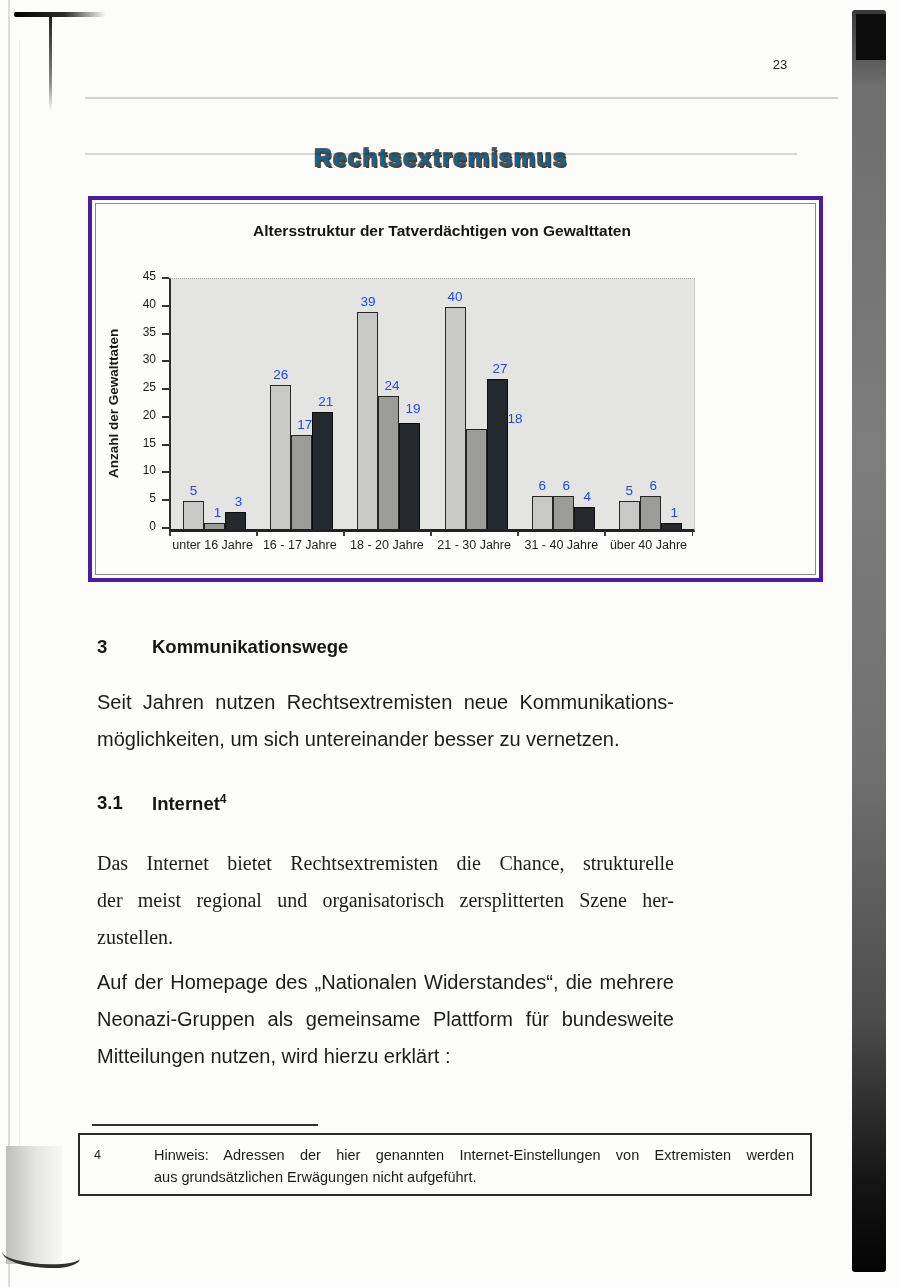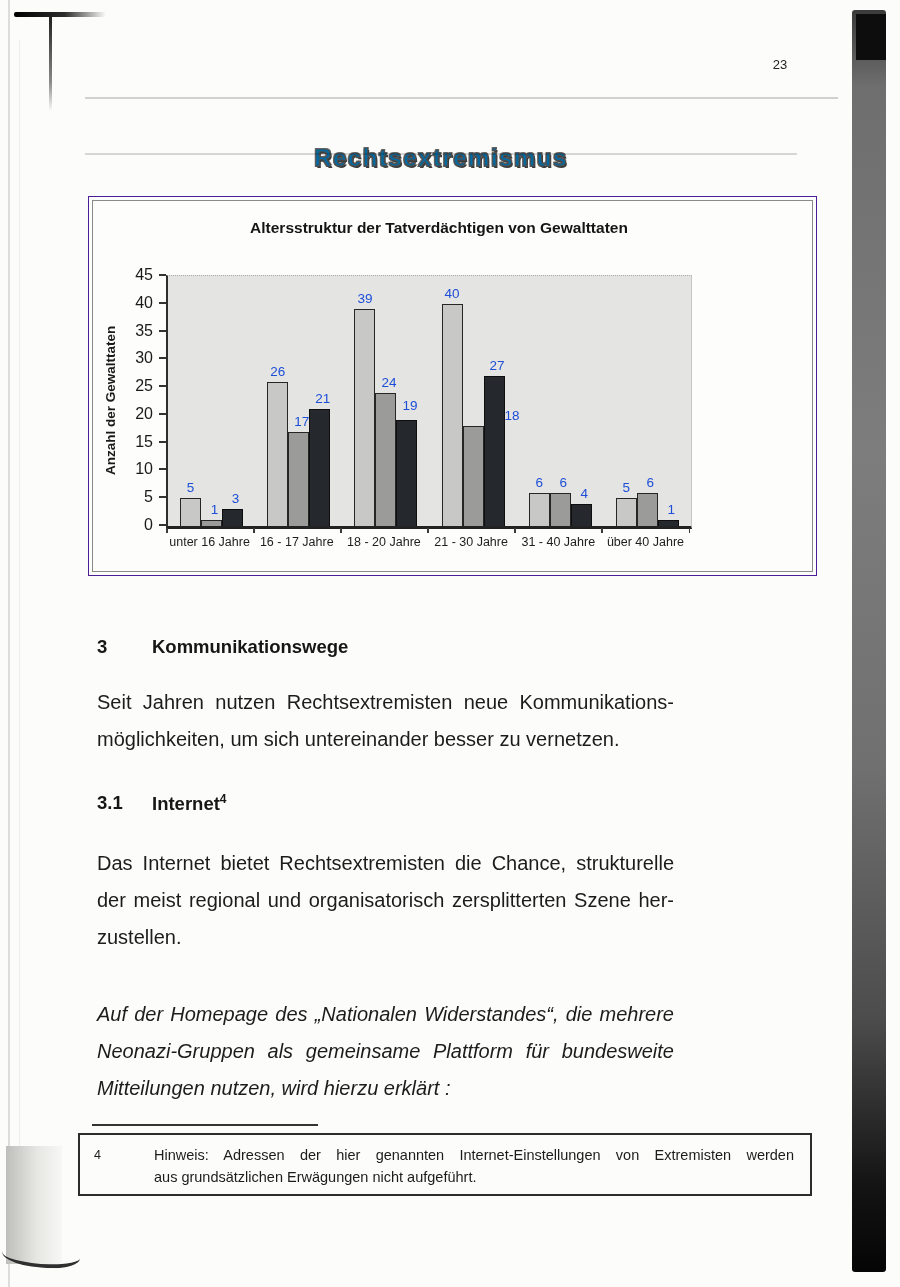--- a/index.html
+++ b/index.html
@@ -25,27 +25,27 @@
   .page-number{position:absolute;left:758px;top:57px;width:44px;font-size:13px;text-align:center;color:#222;}
   .rule-top{position:absolute;left:85px;top:97px;width:753px;height:2px;background:rgba(0,0,0,0.17);}
   .rule-title{position:absolute;left:85px;top:153px;width:712px;height:2px;background:rgba(0,0,0,0.15);}
   .doc-title{position:absolute;left:85px;top:106px;width:712px;text-align:center;
              font-size:24px;font-weight:bold;letter-spacing:1.5px;color:#0369a1;
              -webkit-text-stroke:1px #4f4f4f;
              text-shadow:1.5px 1.5px 0 #3c3c3c,-1px -1px 0 #7d7d7d,1px -1px 0 #6b6b6b,-1px 1px 0 #5c5c5c;margin-top:38px;}
 
   
   .chart-frame{position:absolute;left:88px;top:196px;width:727px;height:378px;background:#fdfdfc;
-               border:1px solid #4c1d95;box-shadow:inset 0 0 0 3px #fdfdfc,inset 0 0 0 4px #8a8a8a;}
+               border:4px solid #4c1d95;box-shadow:inset 0 0 0 3px #fdfdfc,inset 0 0 0 4px #8a8a8a;}
   .chart-title{position:absolute;left:40px;top:22px;width:620px;text-align:center;
                font-weight:bold;font-size:15.5px;color:#151515;}
   .y-axis-title{position:absolute;left:14px;top:78px;height:250px;display:flex;align-items:center;justify-content:center;
                 writing-mode:vertical-rl;transform:rotate(180deg);font-weight:bold;font-size:13.5px;color:#1a1a1a;}
   .yticks{position:absolute;left:0;top:78px;width:77px;height:250px;}
-  .ytick-label{position:absolute;right:13px;font-size:16px;color:#1a1a1a;}
+  .ytick-label{position:absolute;right:13px;font-size:12px;color:#1a1a1a;}
   .ytick-mark{position:absolute;right:0;width:7px;height:2px;background:#333;}
   .plot{position:absolute;left:77px;top:78px;width:523px;height:250px;background:#e4e4e2;
         border-left:2px solid #2e2e2e;border-bottom:3px solid #222;border-top:1.5px dotted #a8a8a6;
         border-right:1px solid #c6c6c4;box-sizing:content-box;
         display:flex;justify-content:space-around;align-items:flex-end;}
   .bar-group{position:relative;width:63px;height:100%;display:flex;align-items:flex-end;justify-content:center;}
   .bar{width:21px;box-sizing:border-box;border:1px solid #262626;border-bottom:none;}
   .bar-value{position:absolute;width:21px;display:flex;justify-content:center;
              font-size:13.5px;color:#1d4ed8;white-space:nowrap;}
   .xticks{position:absolute;left:77px;top:331px;width:524px;height:5px;
@@ -183,26 +183,26 @@
   </div>
   <div class="para" style="top:684px;">
       <div class="tline">Seit Jahren nutzen Rechtsextremisten neue Kommunikations-</div>
       <div class="tline">möglichkeiten, um sich untereinander besser zu vernetzen.</div>
     </div>
 
   <div class="sec-heading" style="top:792px;">
     <span class="sec-num">3.1</span>
     <span><span>Internet</span><sup>4</sup></span>
   </div>
-  <div class="para" style="top:845px;">
+  <div class="para" style="top:845px;font-family:Liberation Serif, serif;">
       <div class="tline">Das Internet bietet Rechtsextremisten die Chance, strukturelle</div>
       <div class="tline">der meist regional und organisatorisch zersplitterten Szene her-</div>
       <div class="tline">zustellen.</div>
     </div>
-  <div class="para" style="top:996px;font-style:italic;">
+  <div class="para" style="top:964px;">
       <div class="tline">Auf der Homepage des „Nationalen Widerstandes“, die mehrere</div>
       <div class="tline">Neonazi-Gruppen als gemeinsame Plattform für bundesweite</div>
       <div class="tline">Mitteilungen nutzen, wird hierzu erklärt :</div>
     </div>
 
   <div class="fn-rule"></div>
   <div class="footnote-box">
     <div class="fn-num">4</div>
     <div class="fn-text">
         <div class="tline">Hinweis: Adressen der hier genannten Internet-Einstellungen von Extremisten werden</div>

